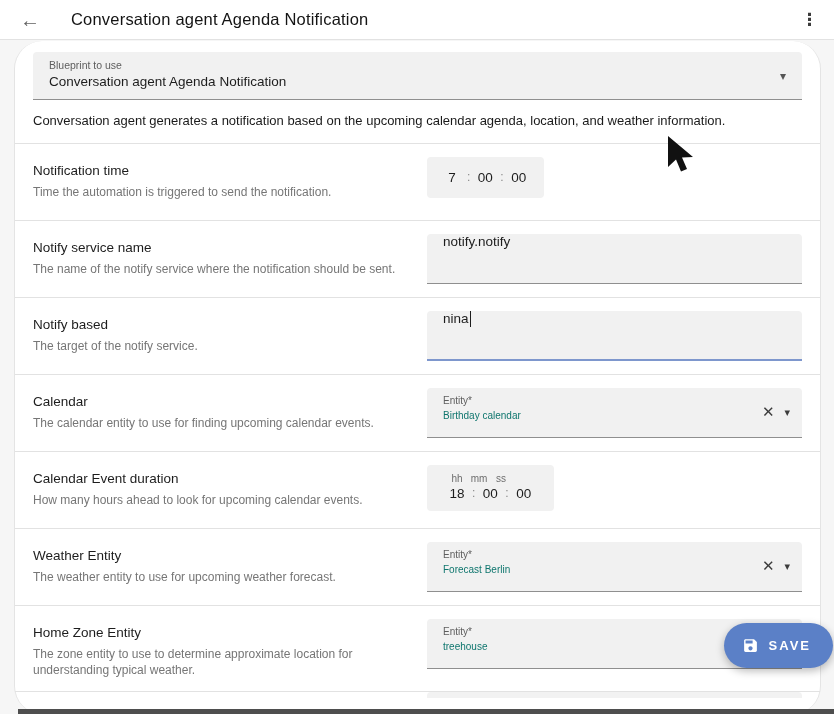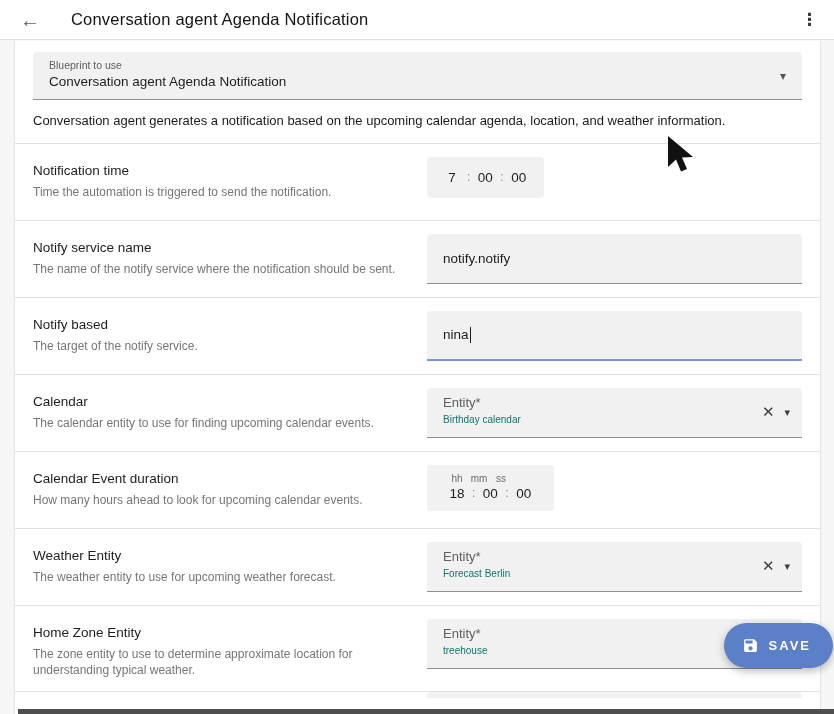--- a/index.html
+++ b/index.html
@@ -19,21 +19,21 @@
     display: flex; align-items: center; z-index: 6;
   }
   .back-btn { margin-left: 20px; font-size: 20px; color: #5f5f5f; line-height: 1; cursor: pointer; }
   .page-title { margin-left: 31px; font-size: 16.5px; font-weight: 500; color: #141414; letter-spacing: .2px; }
   .menu-btn { margin-left: auto; margin-right: 16px; font-size: 17px; color: #3c3c3c; font-weight: bold; cursor: pointer; }
 
   
   .card {
     position: absolute; top: 41px; left: 14px; right: 13px; bottom: 0;
     background: #fff;
-    border-left: 1px solid #e4e4e4; border-right: 1px solid #e4e4e4;
+    border-left: 1px solid #e4e4e4; border-right: 1px solid #e4e4e4; border-radius: 28px;
   }
 
   .blueprint-section { padding: 11px 18px 0 18px; border-bottom: 1px solid #e2e2e2; }
   .select-field {
     position: relative; height: 48px; background: #f1f1f1;
     border-radius: 4px 4px 0 0; border-bottom: 1px solid #8f8f8f;
     padding: 7px 16px; cursor: pointer;
   }
   .select-label { font-size: 10.5px; color: #5e5e5e; margin-bottom: 3px; }
   .select-value { font-size: 13.5px; color: #1d1d1d; }
@@ -60,34 +60,34 @@
   .durbox { display: inline-block; background: #f1f1f1; border-radius: 4px; padding: 8px 19px 10px; cursor: text; }
   .dur-labels { display: flex; margin-bottom: 2px; }
   .dur-labels span { font-size: 10px; color: #6d6d6d; min-width: 22px; text-align: center; }
   .dur-labels span + span { }
   .dur-vals { display: flex; align-items: flex-start; }
 
   
   .textfield {
     position: relative; height: 50px; background: #f1f1f1;
     border-radius: 4px 4px 0 0; border-bottom: 1px solid #8f8f8f;
-    display: flex; align-items: center; padding: 0 16px; cursor: text;
+    display: flex; align-items: flex-start; padding: 0 16px; cursor: text;
   }
   .textfield.focused { border-bottom: 2px solid #7e97cd; }
   .tf-value { font-size: 13.5px; color: #1d1d1d; }
   .text-caret { width: 1px; height: 16px; background: #1d1d1d; margin-left: 1px; }
 
   
   .entityfield {
     position: relative; height: 50px; background: #f1f1f1;
     border-radius: 4px 4px 0 0; border-bottom: 1px solid #8f8f8f;
     display: flex; align-items: center; padding: 7px 12px 7px 16px; cursor: pointer;
   }
   .ef-text { flex: 1; align-self: flex-start; }
-  .ef-label { font-size: 13px; color: #5e5e5e; margin-bottom: 4px; }
+  .ef-label { font-size: 10px; color: #5e5e5e; margin-bottom: 4px; }
   .ef-value { font-size: 10px; color: #0f766e; }
   .ef-icons { display: flex; align-items: center; gap: 10px; }
   .clear-x { font-size: 15px; color: #3c3c3c; cursor: pointer; }
   .dd-caret { font-size: 11px; color: #3c3c3c; cursor: pointer; }
 
   
   .partial-row { padding: 0 18px; }
   .partial-field { margin-left: 394px; height: 6px; background: #f2f2f2; border-radius: 4px 4px 0 0; }
 
   

